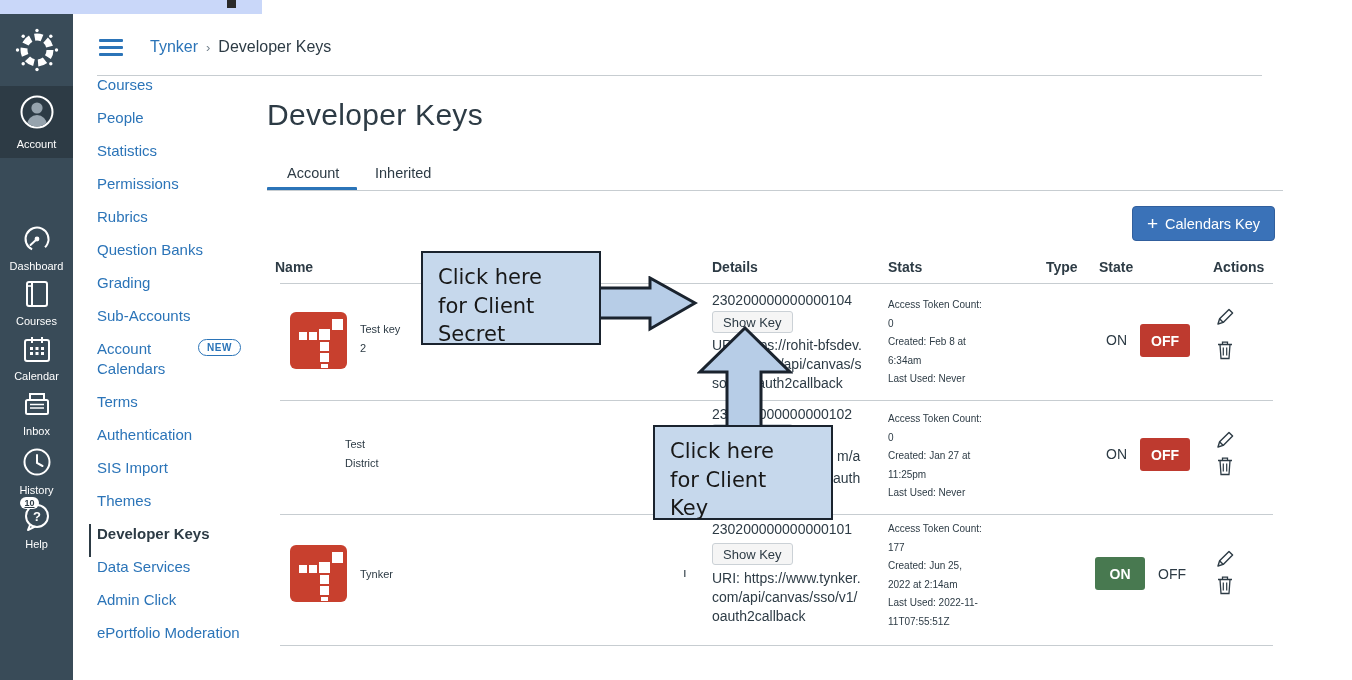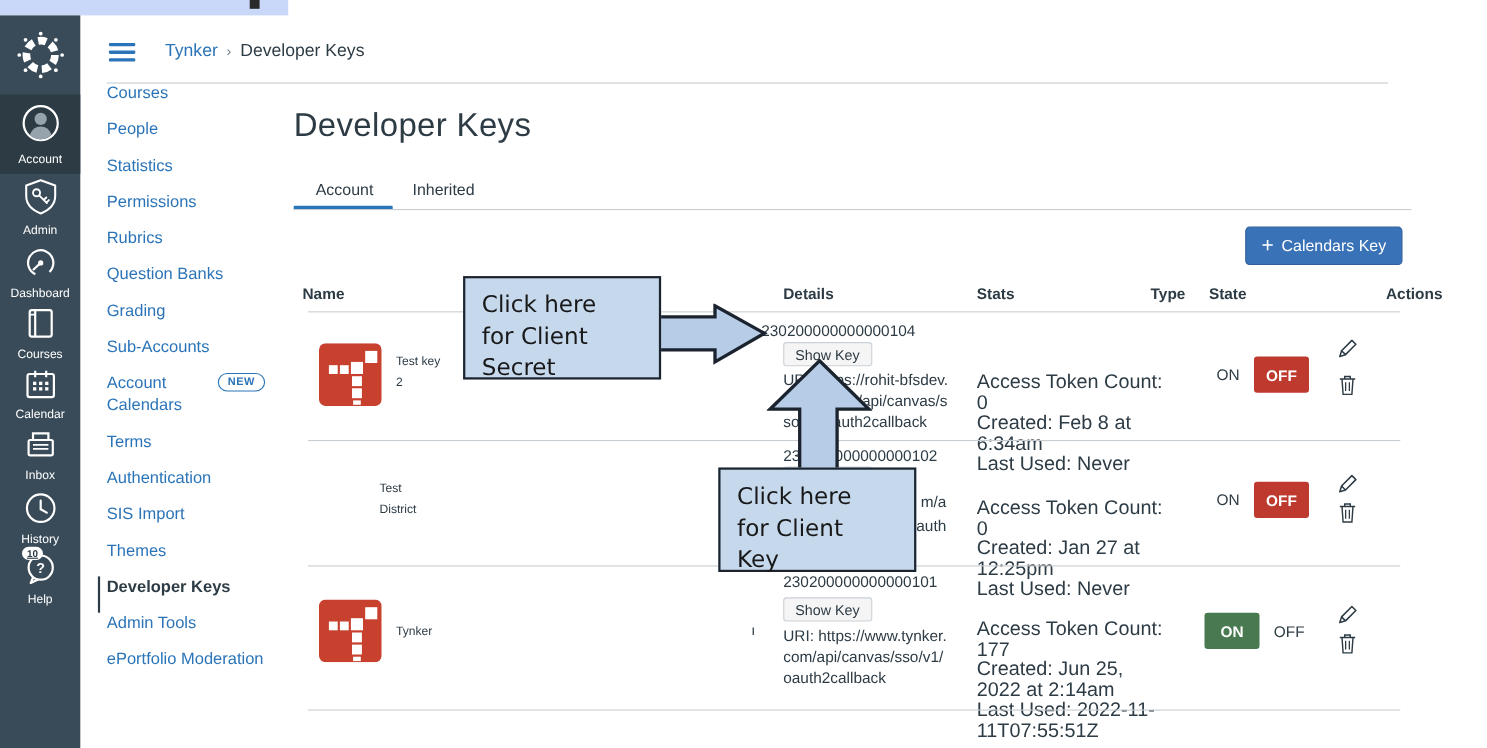--- a/index.html
+++ b/index.html
@@ -52,21 +52,21 @@
 
   .th{top:259px;font-size:14px;font-weight:bold;color:#2D3B45;}
   .divider{height:1px;background:#C7CDD1;left:280px;width:993px;}
 
   .key-logo{width:57px;height:57px;}
   .name-cell{font-size:11px;line-height:18.5px;color:#2D3B45;}
   .id-text{font-size:14px;color:#2D3B45;}
   .showkey-btn{font-size:13px;color:#2D3B45;background:#F5F5F5;border:1px solid #CBD1D6;
                border-radius:3px;padding:2.5px 10px;cursor:pointer;}
   .uri{font-size:14px;line-height:19px;color:#2D3B45;width:172px;}
-  .stats{font-size:18px;line-height:18.6px;color:#2D3B45;margin-top:42px;}
+  .stats{font-size:10px;line-height:18.6px;color:#2D3B45;}
   .state-txt{font-size:14px;color:#2D3B45;cursor:pointer;}
   .state-btn{width:50px;height:33px;border:none;border-radius:3px;color:#fff;font-size:14px;
              font-weight:600;font-family:"Liberation Sans",sans-serif;cursor:pointer;}
   .btn-off{background:#BE3A2F;}
   .btn-on{background:#487950;}
   .action-icon{cursor:pointer;}
   .stray{font-size:13px;color:#2D3B45;}
 
   
   .callout{background:#C6D8EC;border:2.5px solid #1A232E;z-index:6;
@@ -113,30 +113,20 @@
           <circle cx="19" cy="19" r="15.5" fill="none" stroke="#fff" stroke-width="2"></circle>
           <g clip-path="url(#avclip)" fill="#96A3AD">
             <circle cx="19" cy="15" r="5.6"></circle>
             <circle cx="19" cy="32" r="10"></circle>
           </g>
         </svg>
       </span>
       <span class="sb-label">Account</span>
     </div>
 
-    <div class="sb-item" style="top:148px;">
-      <span>
-        <svg width="32" height="34" viewBox="0 0 34 36">
-          <path d="M17,2 L31,7 V17 C31,26 25,31 17,34 C9,31 3,26 3,17 V7 Z" fill="none" stroke="#fff" stroke-width="2" stroke-linejoin="round"></path>
-          <circle cx="13" cy="14" r="3.4" fill="none" stroke="#fff" stroke-width="1.8"></circle>
-          <path d="M15.5,16.5 L23,24 M20,21 L22.4,18.6 M22.5,23.5 L24.9,21.1" fill="none" stroke="#fff" stroke-width="1.8" stroke-linecap="round"></path>
-        </svg>
-      </span>
-      <span class="sb-label">Admin</span>
-    </div>
 
     <div class="sb-item" style="top:211px;">
       <span>
         <svg width="30" height="28" viewBox="0 0 30 28">
           <circle cx="15" cy="14" r="11.5" fill="none" stroke="#fff" stroke-width="2" stroke-dasharray="58 14" transform="rotate(115 15 14)"></circle>
           <path d="M15,14 L8.5,20" stroke="#fff" stroke-width="2" stroke-linecap="round"></path>
           <circle cx="15" cy="14" r="2.4" fill="#fff"></circle>
         </svg>
       </span>
       <span class="sb-label">Dashboard</span>
@@ -226,63 +216,64 @@
     <div class="nav2-item">Sub-Accounts</div>
     <div class="nav2-item two-line">
       <span>Account Calendars</span>
       <span class="new-pill">NEW</span>
     </div>
     <div class="nav2-item">Terms</div>
     <div class="nav2-item">Authentication</div>
     <div class="nav2-item">SIS Import</div>
     <div class="nav2-item">Themes</div>
     <div class="nav2-item active">Developer Keys</div>
-    <div class="nav2-item">Admin Tools</div>
+    <div class="nav2-item">Data Services</div>
+    <div class="nav2-item">Admin Click</div>
     <div class="nav2-item">ePortfolio Moderation</div>
   </div>
 
   <div class="abs page-title">Developer Keys</div>
 
   <div class="abs tab" style="left:287px;">Account</div>
   <div class="abs tab" style="left:375px;">Inherited</div>
   <div class="abs tab-underline"></div>
   <div class="abs tabs-divider"></div>
 
   <div class="abs add-btn">
     <span class="add-plus">+</span>
     <span>Calendars Key</span>
   </div>
 
   <div class="abs th" style="left:275px;">Name</div>
   <div class="abs th" style="left:712px;">Details</div>
   <div class="abs th" style="left:888px;">Stats</div>
   <div class="abs th" style="left:1046px;">Type</div>
   <div class="abs th" style="left:1099px;">State</div>
-  <div class="abs th" style="left:1213px;margin-left:47px;">Actions</div>
+  <div class="abs th" style="left:1213px;">Actions</div>
   <div class="abs divider" style="top:283px;"></div>
 
   <div class="abs" style="left:290px;top:312px;">
     <svg class="key-logo" viewBox="0 0 57 57">
       <rect x="0" y="0" width="57" height="57" rx="6" fill="#C8402E"></rect>
       <g fill="#fff">
         <rect x="9" y="20" width="8" height="8"></rect>
           <rect x="19" y="20" width="8" height="8"></rect>
         <rect x="29" y="17" width="11" height="11"></rect>
           <rect x="42" y="7" width="11" height="11"></rect>
         <rect x="30" y="30" width="9" height="9"></rect>
           <rect x="30" y="41" width="9" height="9"></rect>
         <rect x="31" y="52" width="7" height="4"></rect>
       </g>
     </svg>
   </div>
   <div class="abs name-cell" style="left:360px;top:320px;">
     <div>Test key</div>
     <div>2</div>
   </div>
-  <div class="abs id-text" style="left:692px;top:292px;">230200000000000104</div>
+  <div class="abs id-text" style="left:712px;top:292px;">230200000000000104</div>
   <button class="abs showkey-btn" style="left:712px;top:311px;">Show Key</button>
   <div class="abs uri" style="left:712px;top:336px;">
     <div>URI: https://rohit-bfsdev.</div>
     <div>tynker.com/api/canvas/s</div>
     <div>so/v1/oauth2callback</div>
   </div>
   <div class="abs stats" style="left:888px;top:296px;">
     <div>Access Token Count:</div>
     <div>0</div>
     <div>Created: Feb 8 at</div>
@@ -311,21 +302,21 @@
     <div>District</div>
   </div>
   <div class="abs id-text" style="left:712px;top:406px;">230200000000000102</div>
   <button class="abs showkey-btn" style="left:712px;top:424px;">Show Key</button>
   <div class="abs uri" style="left:837px;top:447px;">m/a</div>
   <div class="abs uri" style="left:833px;top:469px;">auth</div>
   <div class="abs stats" style="left:888px;top:410px;">
     <div>Access Token Count:</div>
     <div>0</div>
     <div>Created: Jan 27 at</div>
-    <div>12:25pm</div>
+    <div>11:25pm</div>
     <div>Last Used: Never</div>
   </div>
   <span class="abs state-txt" style="left:1106px;top:446px;">ON</span>
   <button class="abs state-btn btn-off" style="left:1140px;top:438px;">OFF</button>
   <span class="abs action-icon" style="left:1216px;top:431px;">
     <svg width="18" height="18" viewBox="0 0 18 18">
       <path d="M2,16 L3.6,10.8 L13,1.4 L16.6,5 L7.2,14.4 Z" fill="none" stroke="#2D3B45" stroke-width="1.4" stroke-linejoin="round"></path>
       <path d="M3.6,10.8 L7.2,14.4" stroke="#2D3B45" stroke-width="1.4"></path>
     </svg>
   </span>

